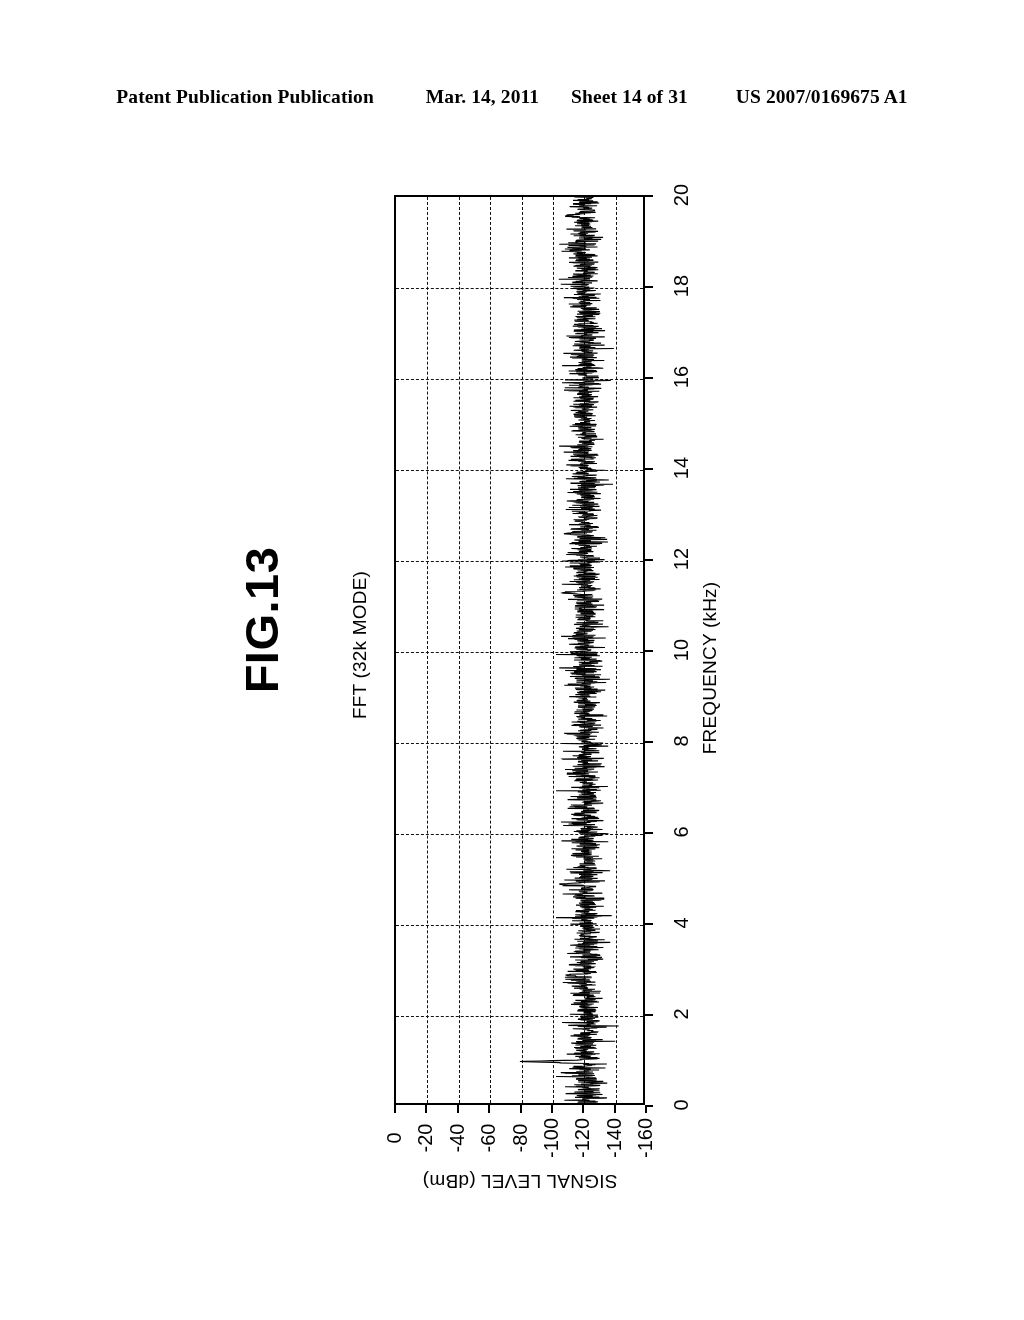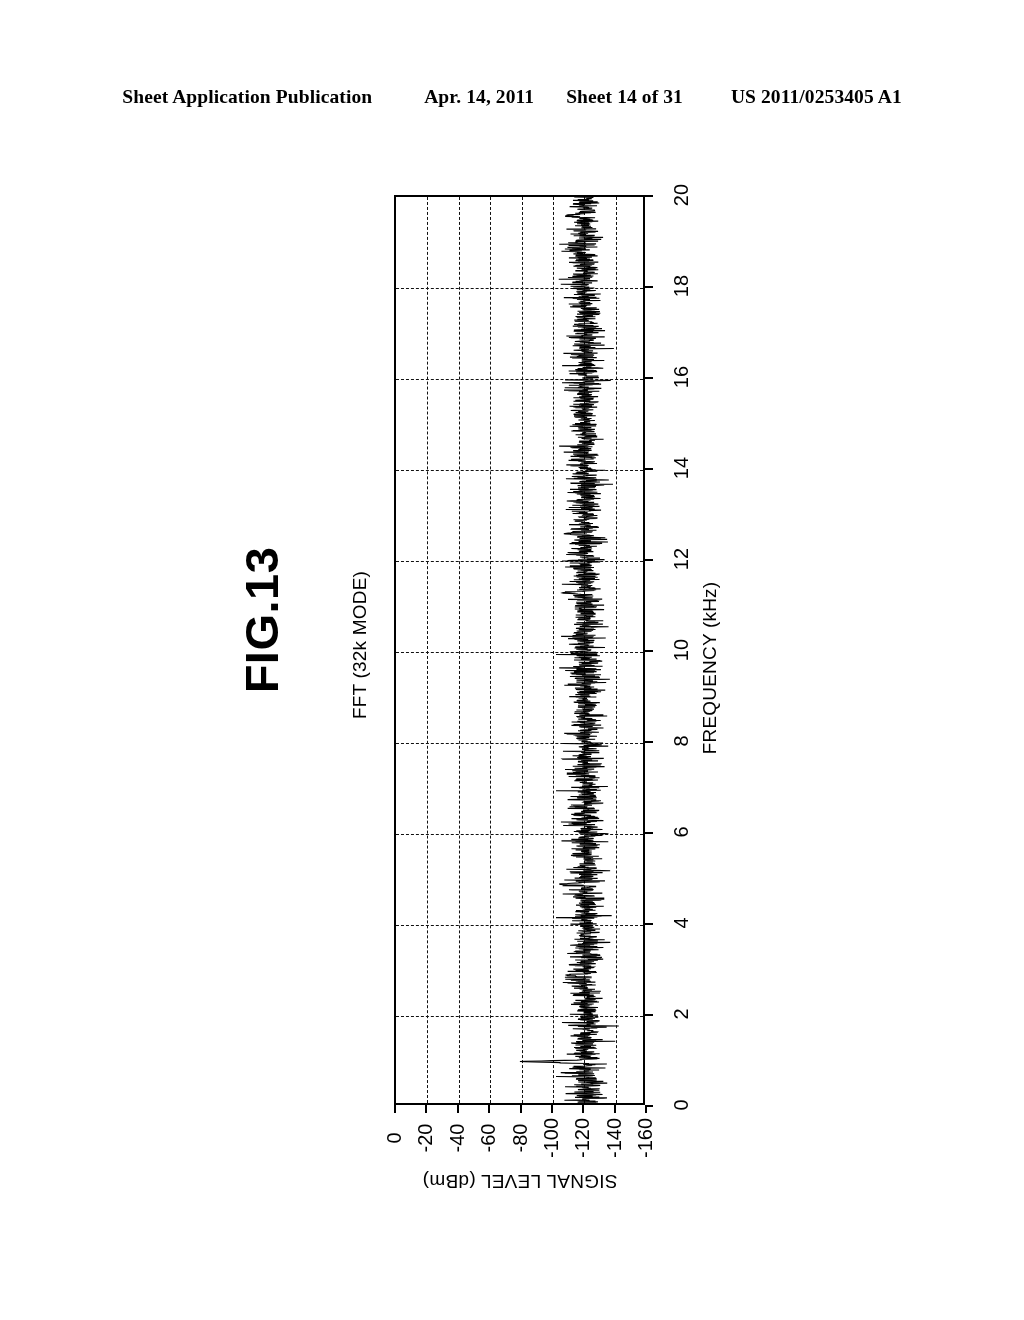--- a/index.html
+++ b/index.html
@@ -179,27 +179,27 @@
     letter-spacing: 0.2px;
     text-align: center;
     line-height: 26px;
     white-space: nowrap;
   }
 </style>
 </head>
 <body>
 
 <div id="patent-header">
-  <span class="hx">Sheet Application Publication</span>
+  <span class="hx">Patent Publication Publication</span>
   <span class="gap-lg"></span>
-  <span class="hx">Apr. 14, 2011</span>
+  <span class="hx">Mar. 14, 2011</span>
   <span class="gap-md"></span>
   <span class="hx">Sheet 14 of 31</span>
   <span class="gap-xl"></span>
-  <span class="hx">US 2011/0253405 A1</span>
+  <span class="hx">US 2007/0169675 A1</span>
 </div>
 
 <div id="drawing-sheet">
 
   <div id="figure-label">FIG.13</div>
 
   <div id="chart-title">FFT (32k MODE)</div>
 
   <div id="plot-frame">
     <div id="gridlines-level">

